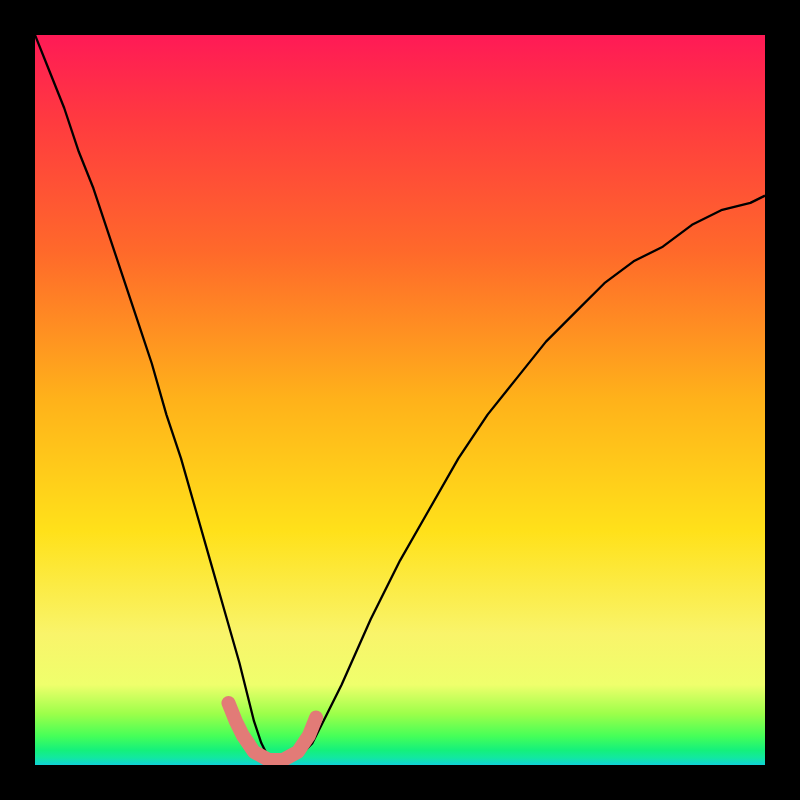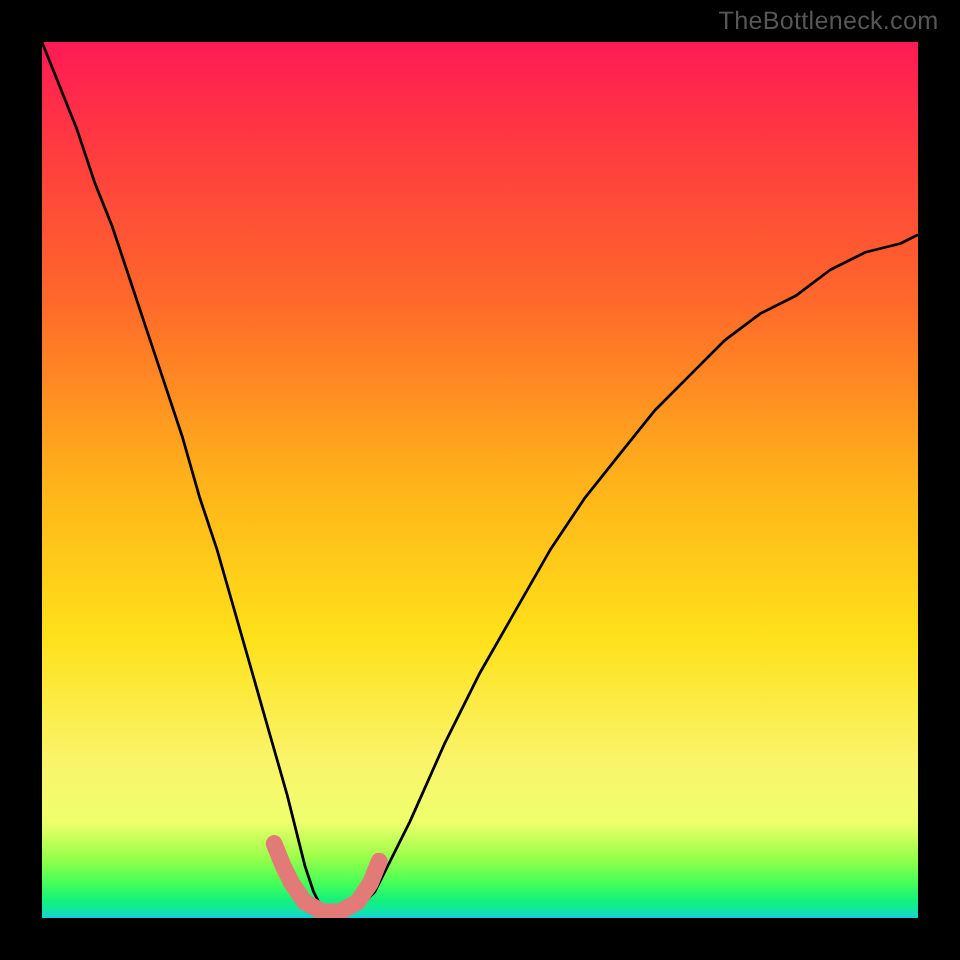--- a/index.html
+++ b/index.html
@@ -56,21 +56,20 @@
     left: 0;
     top: 0;
     width: 730px;
     height: 730px;
   }
 </style>
 </head>
 <body>
 
 <div class="stage">
-  <div class="watermark">TheBottleneck.com</div>
 
   <div class="plot-area">
     <svg class="curve-layer" viewBox="0 0 730 730" preserveAspectRatio="none">
       <path id="main-curve" fill="none" stroke="#000000" stroke-width="2.3" stroke-linejoin="round" d="M0.00 0.00 L14.60 36.50 L29.20 73.00 L43.80 116.80 L58.40 153.30 L73.00 197.10 L87.60 240.90 L102.20 284.70 L116.80 328.50 L131.40 379.60 L146.00 423.40 L160.60 474.50 L175.20 525.60 L189.80 576.70 L204.40 627.80 L219.00 686.20 L226.30 708.10 L233.60 722.70 L240.90 730.00 L248.20 730.00 L262.80 722.70 L277.40 708.10 L292.00 678.90 L306.60 649.70 L335.80 584.00 L365.00 525.60 L394.20 474.50 L423.40 423.40 L452.60 379.60 L481.80 343.10 L511.00 306.60 L540.20 277.40 L569.40 248.20 L598.60 226.30 L627.80 211.70 L657.00 189.80 L686.20 175.20 L715.40 167.90 L730.00 160.60"></path>
       <path id="trough-marker" fill="none" stroke="#e27b77" stroke-width="14" stroke-linecap="round" stroke-linejoin="round" d="M193.45 667.95 L200.75 686.20 L208.05 700.80 L219.00 716.86 L233.60 724.89 L248.20 724.89 L262.80 716.86 L273.75 700.80 L281.05 682.55"></path>
     </svg>
   </div>
 </div>
 
 </body></html>

